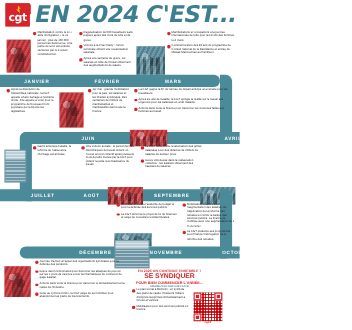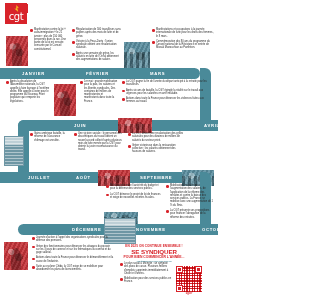--- a/index.html
+++ b/index.html
@@ -20,21 +20,21 @@
   }
   .logo-flame {
     position:absolute; left:0; top:0; width:22px; height:9px;
     background:#d8232a;
   }
   .logo-flame:after{
     content:""; position:absolute; left:7px; top:1px; width:7px; height:7px;
     background:#f3c01c; clip-path:polygon(50% 0,85% 45%,60% 40%,75% 100%,20% 50%,45% 55%);
   }
   .logo-txt {
-    position:relative; z-index:2; font-size:10px; font-weight:normal;
+    position:relative; z-index:2; font-size:10px; font-weight:bold;
     color:#fff; letter-spacing:-.5px; line-height:11px; padding-bottom:1px;
     font-family:"DejaVu Sans", sans-serif;
   }
   .title {
     position:absolute; left:32px; top:1px;
     font-size:21px; font-weight:bold; font-style:italic;
     color:#3d7f90; letter-spacing:-0.5px; white-space:nowrap;
     font-family:"DejaVu Sans", sans-serif;
   }
 
@@ -149,20 +149,21 @@
 </head>
 <body>
 
 <div class="page">
 
   <div class="header">
     <div class="logo">
       <div class="logo-flame"></div>
       <span class="logo-txt">cgt</span>
     </div>
+    <div class="title">EN 2024 C'EST...</div>
   </div>
 
   <div class="row r1">
 
     <div class="photo ph-red ph-figure" style="left:6px; top:8px; width:22px; height:30px;"></div>
 
     <div class="col" style="left:30px; width:40px;">
       <div class="blk">
         <span class="bullet"></span>
         <div class="btxt">Manifestation contre la loi « asile-immigration » le 21 janvier : plus de 150 000 personnes dans la rue. Une partie de la loi est ensuite censurée par le Conseil constitutionnel.</div>

